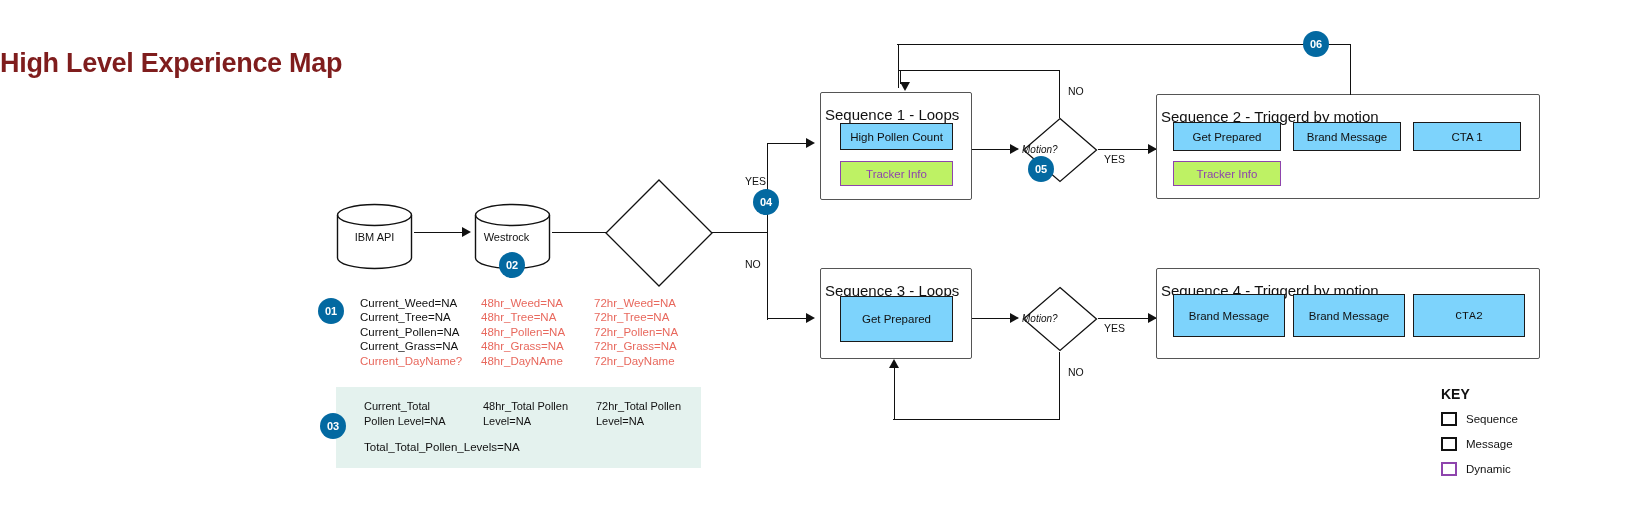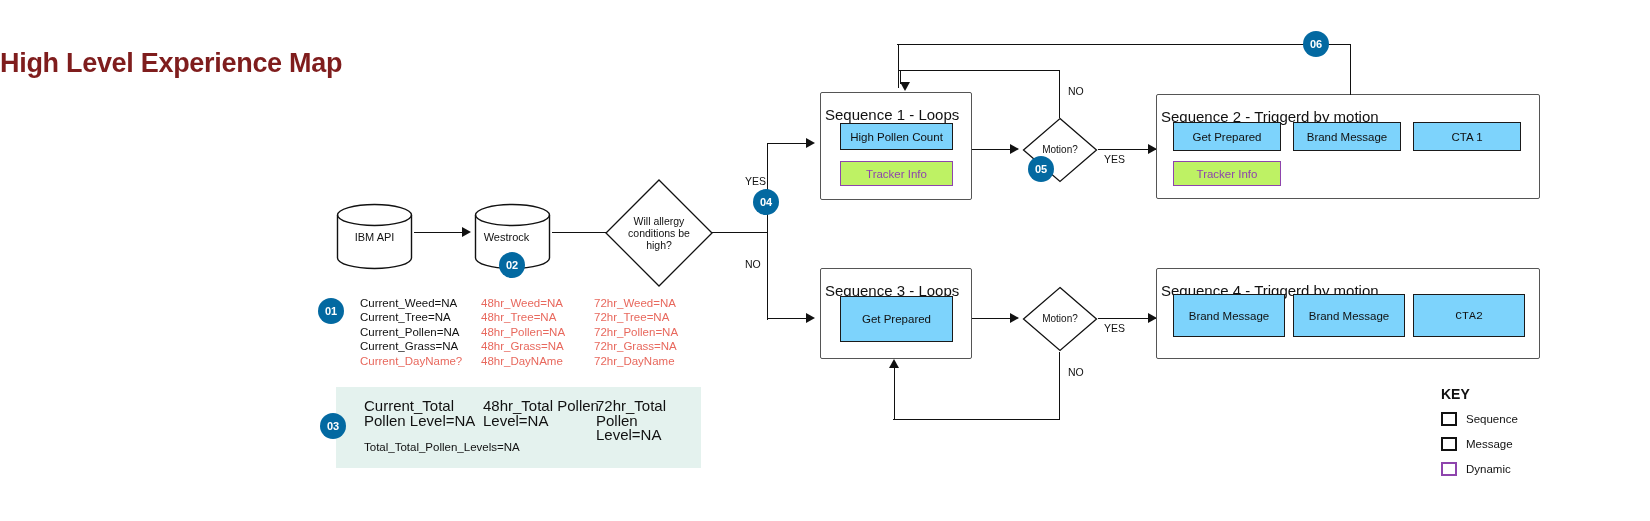--- a/index.html
+++ b/index.html
@@ -34,21 +34,21 @@
   .cyl{position:absolute;}
   .cyl .lbl{
     position:absolute;left:0;right:0;top:50%;transform:translateY(-50%);
     text-align:center;font-size:11px;color:#111;
   }
 
   
   .diamond-wrap{position:absolute;}
   .diamond-wrap .dlabel{
     position:absolute;left:0;right:0;top:50%;transform:translateY(-50%);
-    text-align:center;font-size:10.5px;color:#111;line-height:12px;
+    text-align:left;font-size:10.5px;color:#111;line-height:12px;font-style:italic;
   }
 
   
   .hline{position:absolute;height:0;border-top:1.5px solid #111;}
   .vline{position:absolute;width:0;border-left:1.5px solid #111;}
   .arrow-r{position:absolute;width:0;height:0;
     border-top:5px solid transparent;border-bottom:5px solid transparent;
     border-left:9px solid #111;}
   .arrow-d{position:absolute;width:0;height:0;
     border-left:5px solid transparent;border-right:5px solid transparent;
@@ -70,21 +70,21 @@
   
   .datacol{position:absolute;font-size:11.5px;line-height:14.4px;white-space:nowrap;}
   .datacol.black{color:#111;}
   .datacol.red{color:#e8685d;}
 
   
   #totals-panel{
     position:absolute;left:336px;top:387px;width:365px;height:81px;
     background:#e4f2ee;
   }
-  .totals-col{position:absolute;font-size:15px;line-height:14.5px;color:#111;}
+  .totals-col{position:absolute;font-size:11px;line-height:14.5px;color:#111;}
   #totals-all{position:absolute;left:28px;top:54px;font-size:11.5px;color:#111;white-space:nowrap;}
 
   
   #key{position:absolute;left:1441px;top:386px;width:200px;}
   #key-title{font-size:14px;font-weight:bold;color:#111;margin-bottom:10px;}
   .key-row{display:flex;align-items:center;margin-bottom:11px;}
   .key-sw{width:16px;height:14px;box-sizing:border-box;border:2px solid #111;margin-right:9px;}
   .key-sw.purple{border-color:#8e44ad;}
   .key-lbl{font-size:11.5px;color:#111;}
 </style>
@@ -114,25 +114,20 @@
 
 <div class="hline" style="left:552px;top:232px;width:70px;"></div>
 <div class="arrow-r" style="left:620px;top:227px;"></div>
 
 <div class="badge" style="left:499px;top:252px;">02</div>
 
 <div class="diamond-wrap" style="left:604px;top:178px;width:110px;height:110px;">
   <svg width="110" height="110" viewBox="0 0 110 110">
     <polygon points="55,2 108,55 55,108 2,55" fill="#fff" stroke="#111" stroke-width="1.3"></polygon>
   </svg>
-  <div class="dlabel">
-    <div>Will allergy</div>
-    <div>conditions be</div>
-    <div>high?</div>
-  </div>
 </div>
 
 <div class="hline" style="left:712px;top:232px;width:56px;"></div>
 <div class="vline" style="left:767px;top:143px;height:177px;"></div>
 <div class="edge-lbl" style="left:745px;top:175px;">YES</div>
 <div class="edge-lbl" style="left:745px;top:258px;">NO</div>
 <div class="badge" style="left:753px;top:189px;">04</div>
 
 <div class="hline" style="left:767px;top:143px;width:43px;"></div>
 <div class="arrow-r" style="left:806px;top:138px;"></div>

